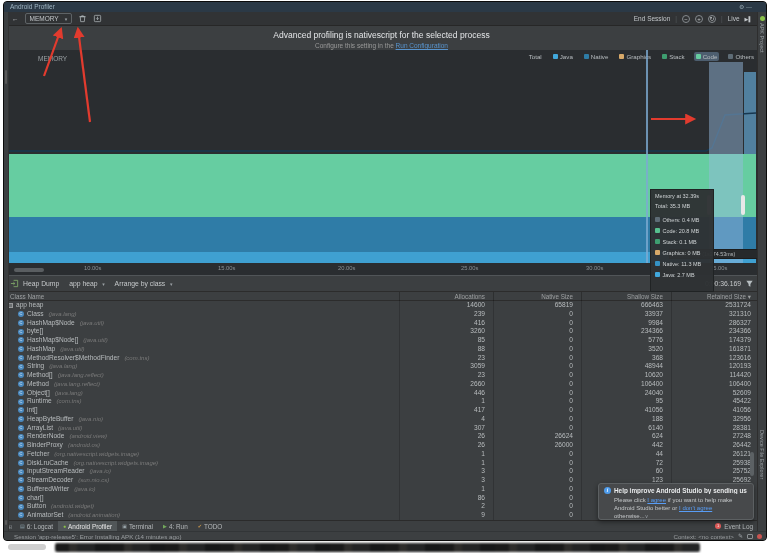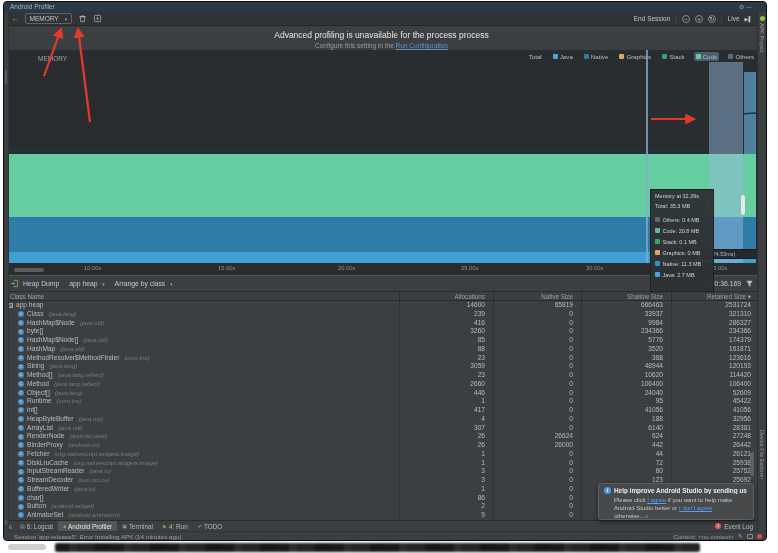--- a/index.html
+++ b/index.html
@@ -150,21 +150,21 @@
         <span class="circ">−</span>
         <span class="circ">+</span>
         <span class="circ">↻</span>
         <span class="sep">|</span>
         <span>Live</span>
         <span style="font-size:5px;">▶▌</span>
       </div>
     </div>
 
     <div class="banner">
-      <div class="l1">Advanced profiling is unavailable for the process process</div>
+      <div class="l1">Advanced profiling is nativescript for the selected process</div>
       <div class="l2">
         <span>Configure this setting in the </span><a href="#">Run Configuration</a>
       </div>
     </div>
 
     <div class="chart">
       <div class="legend">
           <span class="lg-item">
             <span>Total</span>
           </span>

